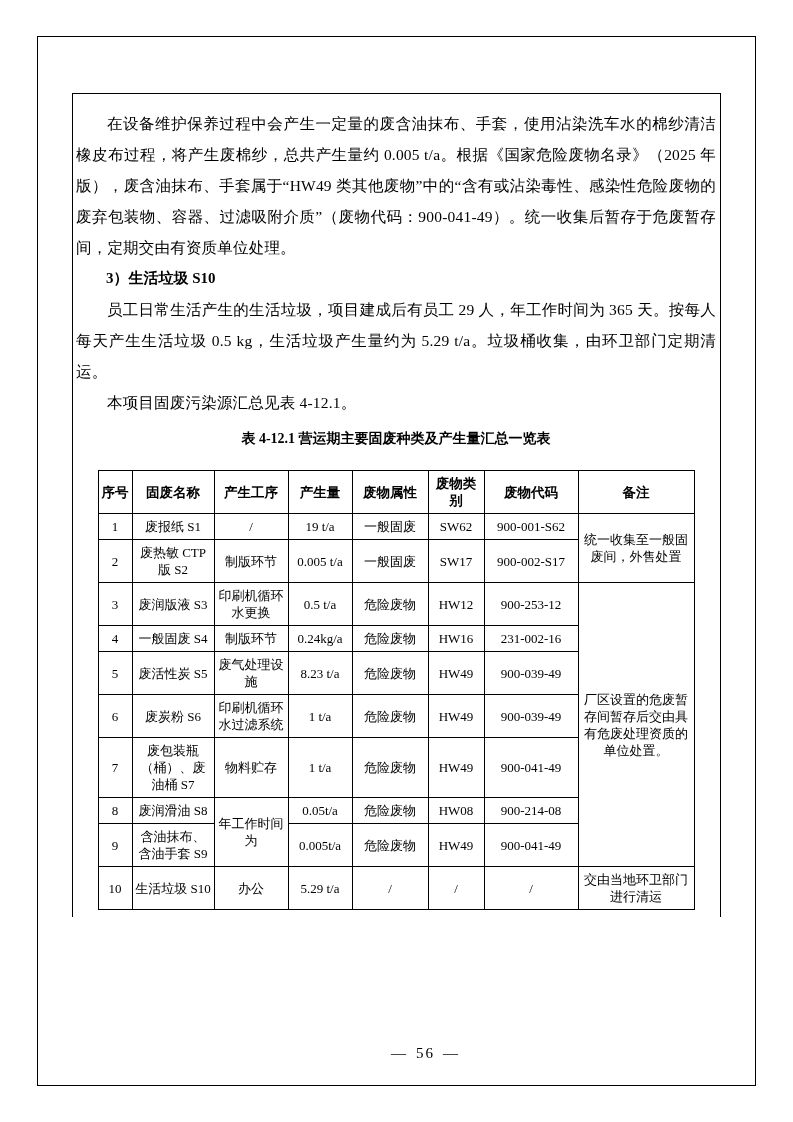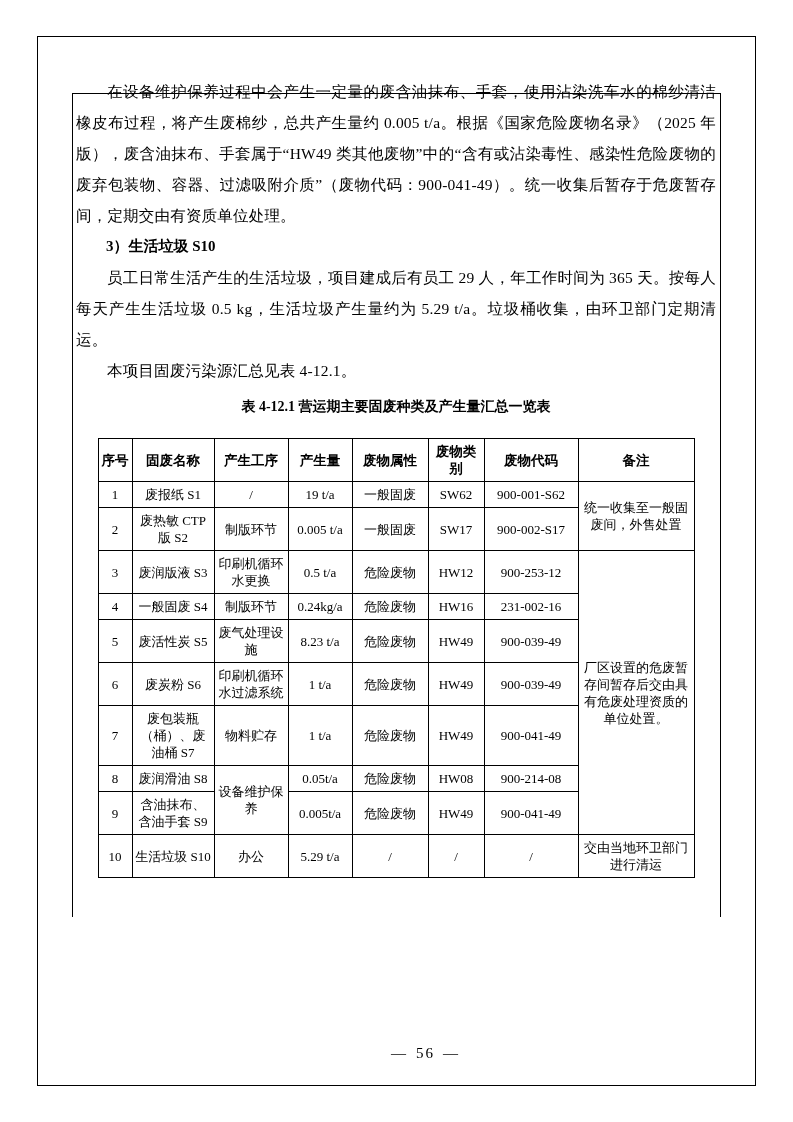--- a/index.html
+++ b/index.html
@@ -23,21 +23,21 @@
     left: 37px;
     top: 36px;
     right: 37px;
     bottom: 36px;
     border: 1px solid #000;
     box-sizing: border-box;
   }
   .content {
     position: absolute;
     left: 76px;
-    top: 76px;
+    top: 108px;
     width: 640px;
   }
   
   .left-rule {
     position: absolute;
     left: 72px;
     top: 93px;
     width: 1px;
     height: 824px;
     background: #000;
@@ -233,21 +233,21 @@
           <td>废包装瓶（桶）、废油桶 S7</td>
           <td>物料贮存</td>
           <td>1 t/a</td>
           <td>危险废物</td>
           <td>HW49</td>
           <td>900-041-49</td>
         </tr>
         <tr>
           <td>8</td>
           <td>废润滑油 S8</td>
-          <td rowspan="2">设备维护保养</td>
+          <td rowspan="2">年工作时间为</td>
           <td>0.05t/a</td>
           <td>危险废物</td>
           <td>HW08</td>
           <td>900-214-08</td>
         </tr>
         <tr>
           <td>9</td>
           <td>含油抹布、含油手套 S9</td>
           <td>0.005t/a</td>
           <td>危险废物</td>

